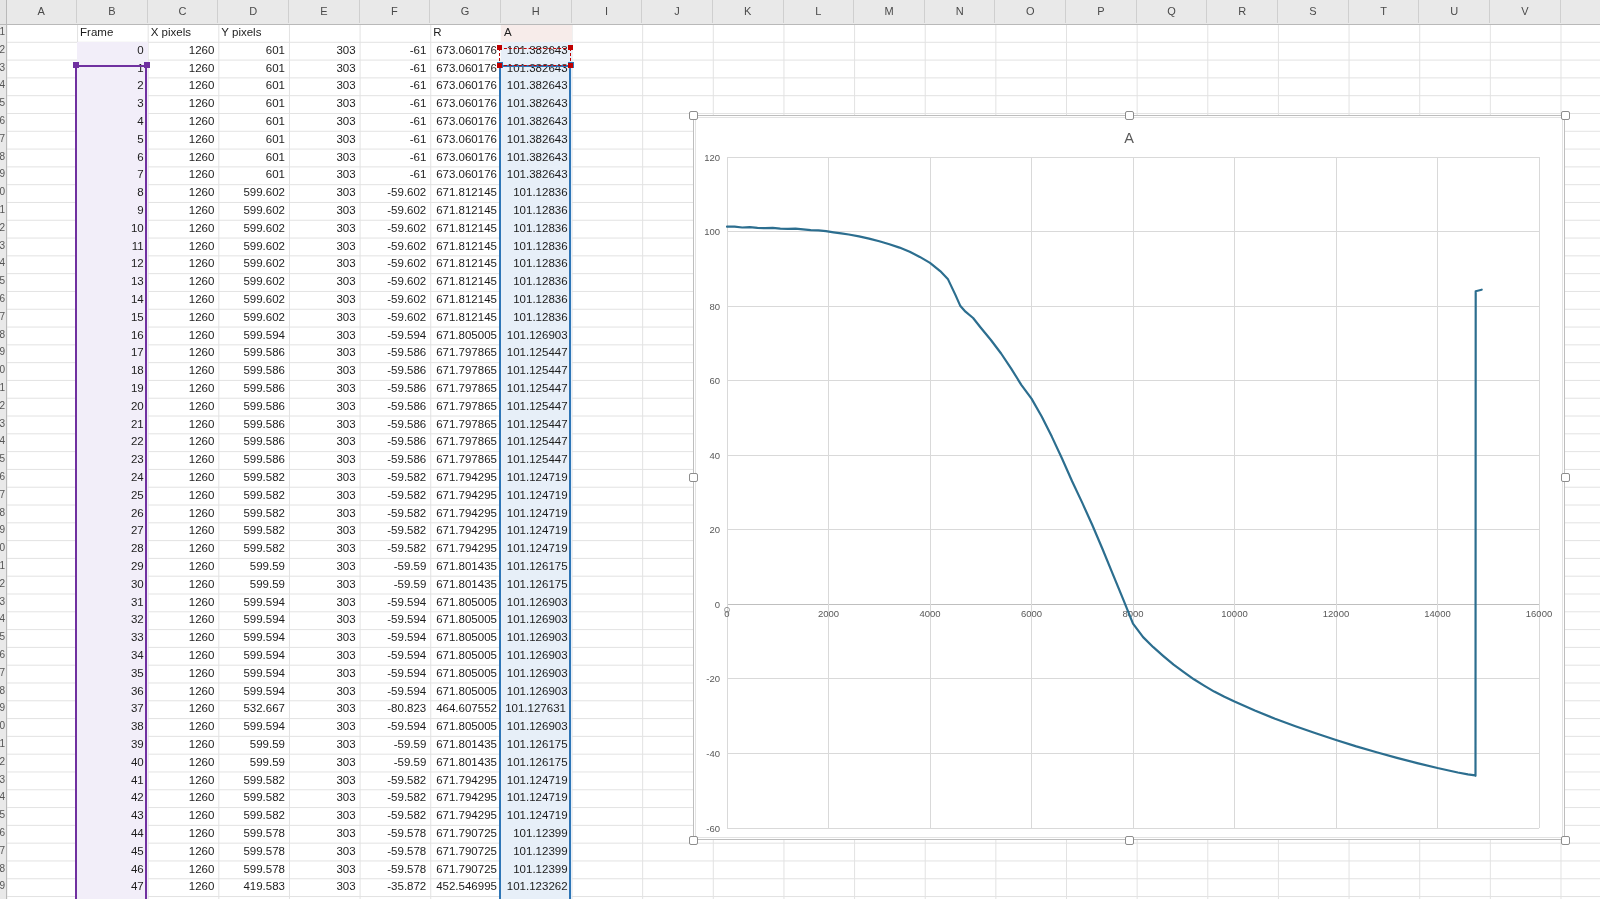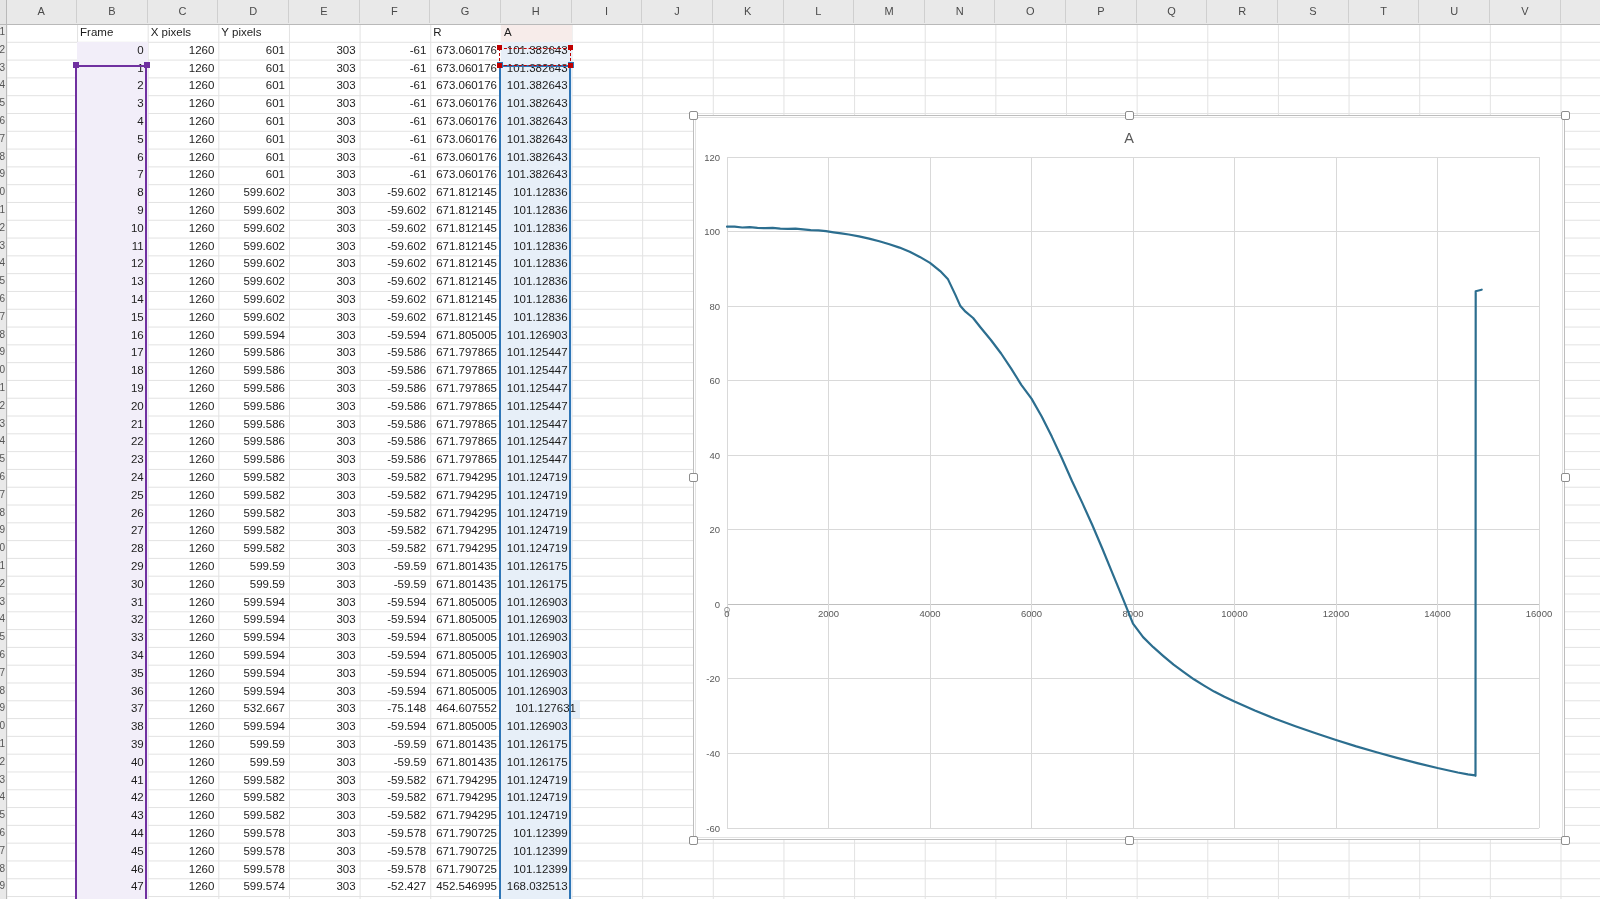--- a/index.html
+++ b/index.html
@@ -388,23 +388,23 @@
       <div class="cell num" style="left: 141.7px; width: 70.65px; top: 658.6px;">1260</div>
       <div class="cell num" style="left: 212.35px; width: 70.65px; top: 658.6px;">599.594</div>
       <div class="cell num" style="left: 283px; width: 70.65px; top: 658.6px;">303</div>
       <div class="cell num" style="left: 353.65px; width: 70.65px; top: 658.6px;">-59.594</div>
       <div class="cell num" style="left: 424.3px; width: 70.65px; top: 658.6px;">671.805005</div>
       <div class="cell num sel-h" style="left: 494.95px; width: 70.65px; top: 658.6px;">101.126903</div>
       <div class="cell num sel-b" style="left: 71.05px; width: 70.65px; top: 676.4px;">37</div>
       <div class="cell num" style="left: 141.7px; width: 70.65px; top: 676.4px;">1260</div>
       <div class="cell num" style="left: 212.35px; width: 70.65px; top: 676.4px;">532.667</div>
       <div class="cell num" style="left: 283px; width: 70.65px; top: 676.4px;">303</div>
-      <div class="cell num" style="left: 353.65px; width: 70.65px; top: 676.4px;">-75.148</div>
+      <div class="cell num" style="left: 353.65px; width: 70.65px; top: 676.4px;">-80.823</div>
       <div class="cell num" style="left: 424.3px; width: 70.65px; top: 676.4px;">464.607552</div>
-      <div class="cell num sel-h" style="left: 494.95px; width: 79px; top: 676.4px;">101.127631</div>
+      <div class="cell num sel-h" style="left: 494.95px; width: 69px; top: 676.4px;">101.127631</div>
       <div class="cell num sel-b" style="left: 71.05px; width: 70.65px; top: 694.2px;">38</div>
       <div class="cell num" style="left: 141.7px; width: 70.65px; top: 694.2px;">1260</div>
       <div class="cell num" style="left: 212.35px; width: 70.65px; top: 694.2px;">599.594</div>
       <div class="cell num" style="left: 283px; width: 70.65px; top: 694.2px;">303</div>
       <div class="cell num" style="left: 353.65px; width: 70.65px; top: 694.2px;">-59.594</div>
       <div class="cell num" style="left: 424.3px; width: 70.65px; top: 694.2px;">671.805005</div>
       <div class="cell num sel-h" style="left: 494.95px; width: 70.65px; top: 694.2px;">101.126903</div>
       <div class="cell num sel-b" style="left: 71.05px; width: 70.65px; top: 712px;">39</div>
       <div class="cell num" style="left: 141.7px; width: 70.65px; top: 712px;">1260</div>
       <div class="cell num" style="left: 212.35px; width: 70.65px; top: 712px;">599.59</div>
@@ -456,25 +456,25 @@
       <div class="cell num sel-h" style="left: 494.95px; width: 70.65px; top: 818.8px;">101.12399</div>
       <div class="cell num sel-b" style="left: 71.05px; width: 70.65px; top: 836.6px;">46</div>
       <div class="cell num" style="left: 141.7px; width: 70.65px; top: 836.6px;">1260</div>
       <div class="cell num" style="left: 212.35px; width: 70.65px; top: 836.6px;">599.578</div>
       <div class="cell num" style="left: 283px; width: 70.65px; top: 836.6px;">303</div>
       <div class="cell num" style="left: 353.65px; width: 70.65px; top: 836.6px;">-59.578</div>
       <div class="cell num" style="left: 424.3px; width: 70.65px; top: 836.6px;">671.790725</div>
       <div class="cell num sel-h" style="left: 494.95px; width: 70.65px; top: 836.6px;">101.12399</div>
       <div class="cell num sel-b" style="left: 71.05px; width: 70.65px; top: 854.4px;">47</div>
       <div class="cell num" style="left: 141.7px; width: 70.65px; top: 854.4px;">1260</div>
-      <div class="cell num" style="left: 212.35px; width: 70.65px; top: 854.4px;">599.574</div>
+      <div class="cell num" style="left: 212.35px; width: 70.65px; top: 854.4px;">419.583</div>
       <div class="cell num" style="left: 283px; width: 70.65px; top: 854.4px;">303</div>
-      <div class="cell num" style="left: 353.65px; width: 70.65px; top: 854.4px;">-52.427</div>
+      <div class="cell num" style="left: 353.65px; width: 70.65px; top: 854.4px;">-35.872</div>
       <div class="cell num" style="left: 424.3px; width: 70.65px; top: 854.4px;">452.546995</div>
-      <div class="cell num sel-h" style="left: 494.95px; width: 70.65px; top: 854.4px;">168.032513</div>
+      <div class="cell num sel-h" style="left: 494.95px; width: 70.65px; top: 854.4px;">101.123262</div>
       <div class="cell num sel-b" style="left: 71.05px; width: 70.65px; top: 872.2px;"></div>
       <div class="cell num sel-h" style="left: 494.95px; width: 70.65px; top: 872.2px;"></div>
     </div>
 
   <div class="range" id="range-b" style="left: 74.65px; top: 65px; width: 72.65px; height: 834px; border-top: 2px solid rgb(112, 48, 160); border-right: 2px solid rgb(112, 48, 160); border-left: 2px solid rgb(112, 48, 160);"></div>
   <div class="range" id="range-h" style="left: 498.55px; top: 65px; width: 72.65px; height: 834px; border-top: 2px solid rgb(46, 117, 182); border-right: 2px solid rgb(46, 117, 182); border-left: 2px solid rgb(46, 117, 182);"></div>
   <div class="range" id="range-h1" style="left: 498.55px; top: 47.5px; width: 72.65px; height: 18.8px; border-width: 1.5px; border-style: dashed; border-color: rgb(192, 0, 0);"></div>
 
   <div id="chart" style="left: 693px; top: 115px; width: 872px; height: 725px;">
     <div id="chart-inner-frame"></div>

